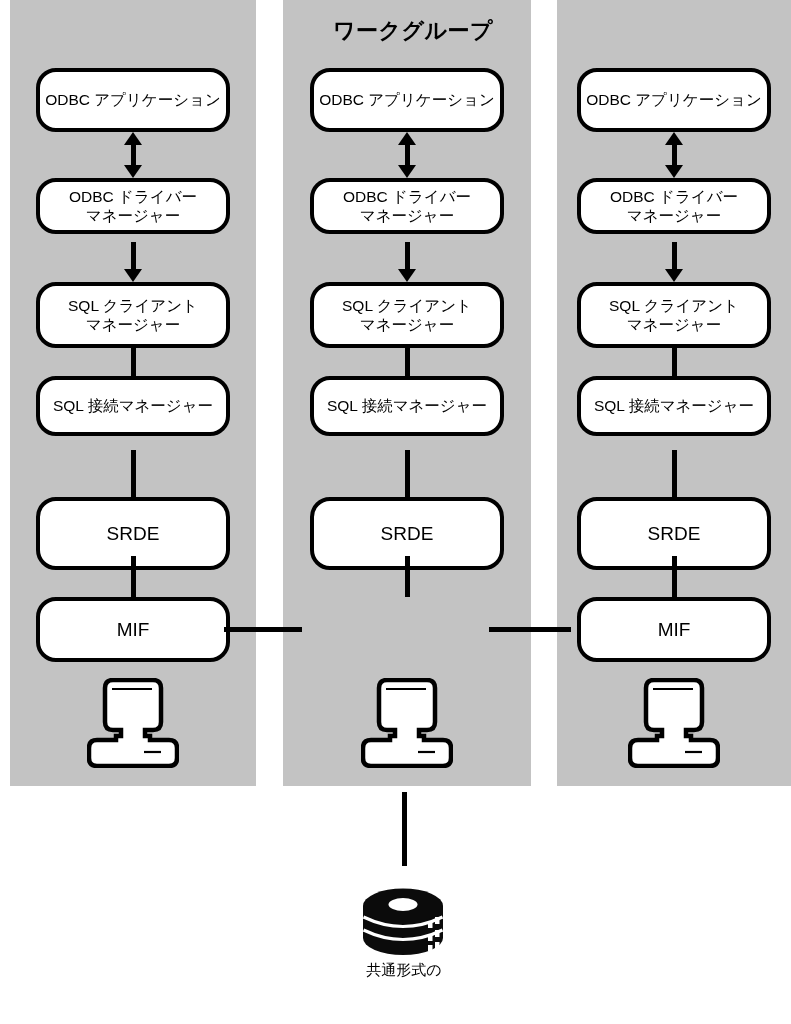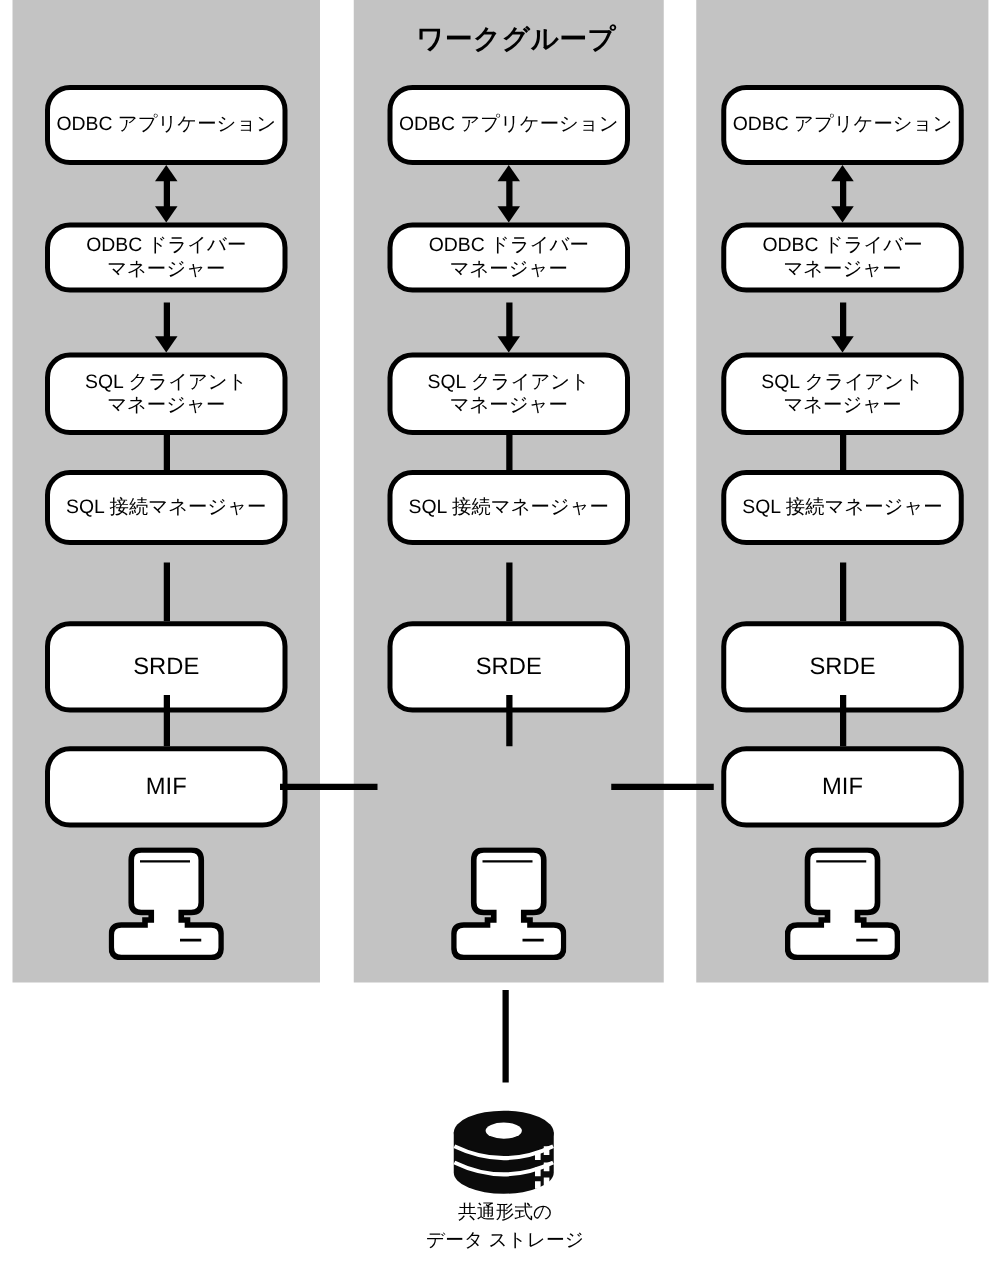--- a/index.html
+++ b/index.html
@@ -167,16 +167,15 @@
     <path d="M 4.5 44 Q 44 63 83.5 44" stroke="#fff" stroke-width="3.2" fill="none"></path>
     <rect x="69" y="35" width="4.5" height="7" fill="#fff"></rect>
     <rect x="76" y="31" width="4.5" height="7" fill="#fff"></rect>
     <rect x="69" y="48" width="4.5" height="7" fill="#fff"></rect>
     <rect x="76" y="44" width="4.5" height="7" fill="#fff"></rect>
     <rect x="69" y="59" width="4.5" height="6" fill="#fff"></rect>
     <rect x="76" y="56" width="4.5" height="6" fill="#fff"></rect>
   </svg>
   <div id="storage-label">
     <span style="display:block">共通形式の</span>
-    <span style="display:block">データ ストレージ</span>
   </div>
 
 </div>
 
 </body></html>

